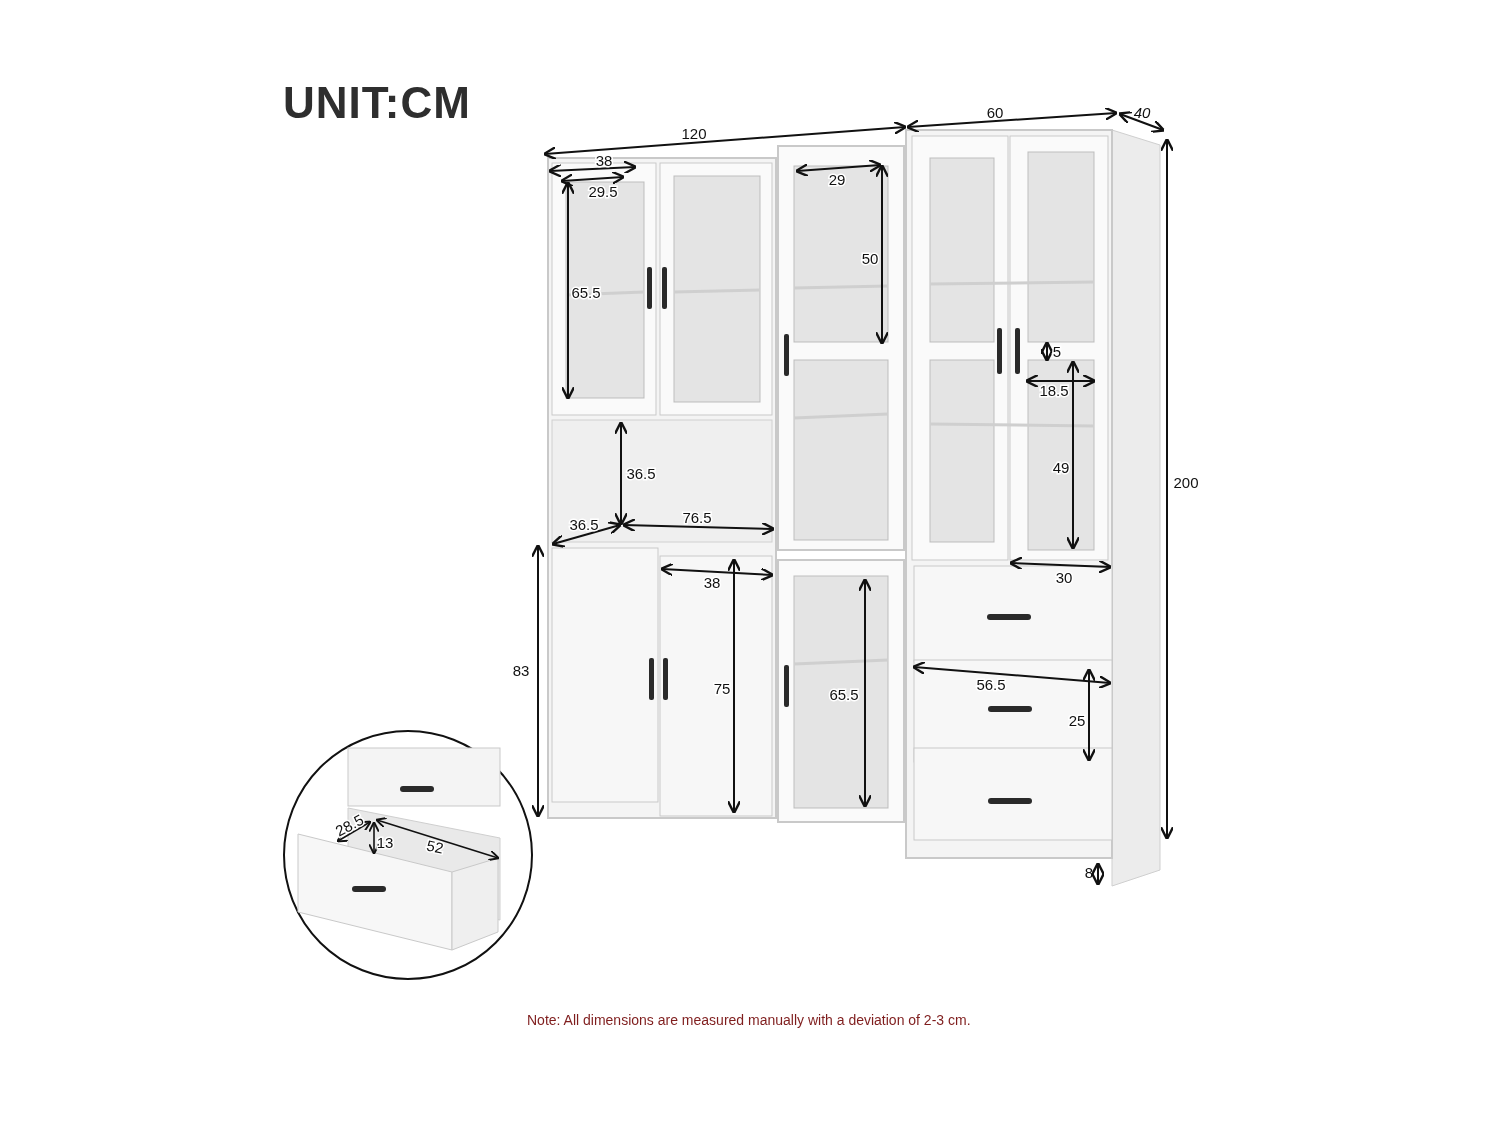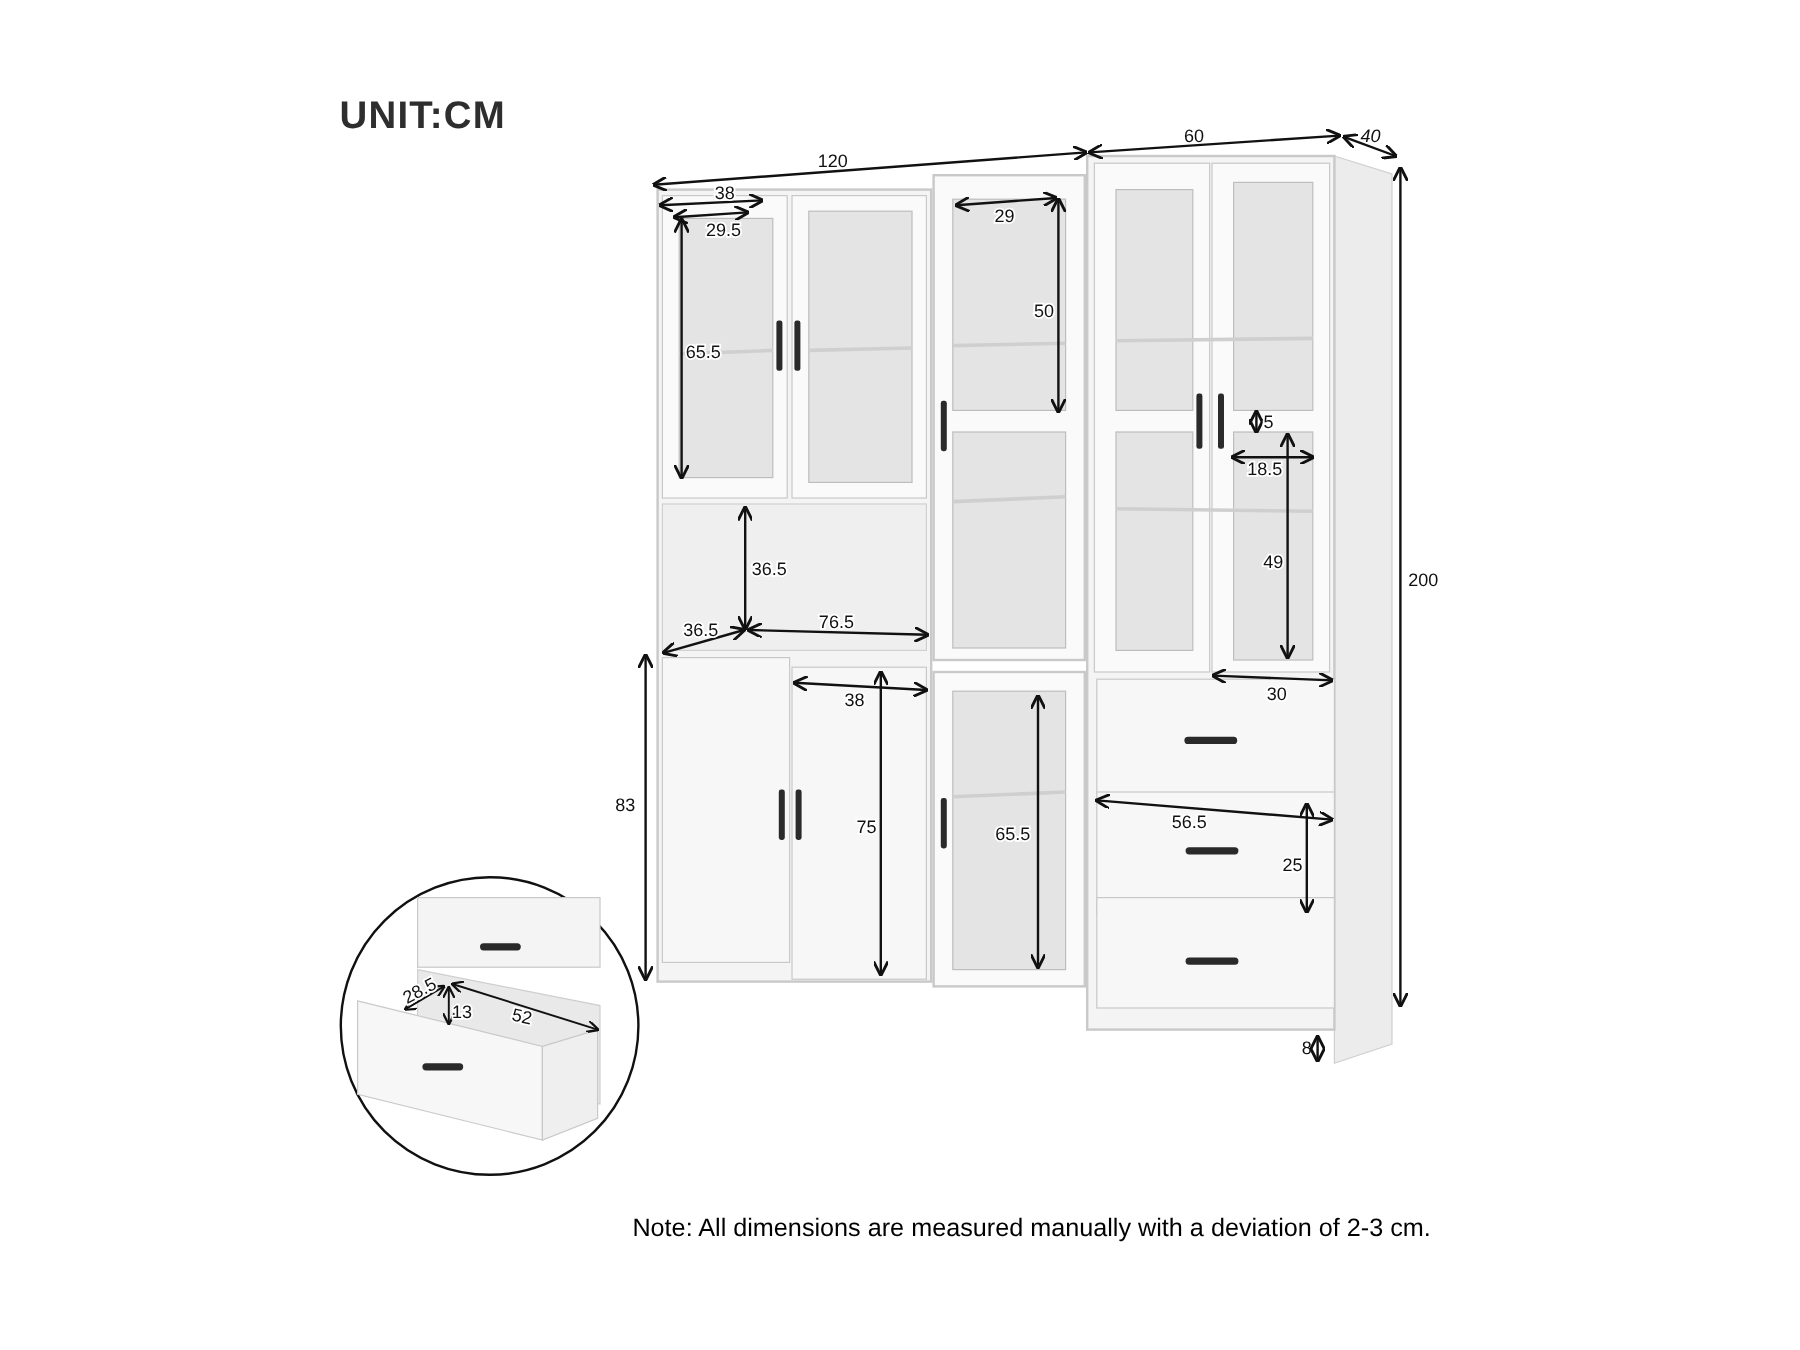--- a/index.html
+++ b/index.html
@@ -1,18 +1,18 @@
 <!DOCTYPE html>
 <html><head>
 <meta charset="utf-8">
 <style>
   html,body{margin:0;padding:0;background:#ffffff;}
   body{width:1500px;height:1125px;position:relative;overflow:hidden;font-family:"Liberation Sans",sans-serif;}
-  .unit-title{position:absolute;left:283px;top:78px;font-size:32px;font-weight:bold;color:#2e2e2e;letter-spacing:1px;font-family:"Liberation Sans",sans-serif;}
-  .note{position:absolute;left:527px;top:1012px;font-size:21px;color:#000000;font-family:"Liberation Sans",sans-serif;}
+  .unit-title{position:absolute;left:283px;top:78px;font-size:44px;font-weight:bold;color:#2e2e2e;letter-spacing:1px;font-family:"Liberation Sans",sans-serif;}
+  .note{position:absolute;left:527px;top:1012px;font-size:14px;color:#7f1d1d;font-family:"Liberation Sans",sans-serif;}
   svg{position:absolute;left:0;top:0;}
   .dim{font-family:"Liberation Sans",sans-serif;font-size:15px;fill:#111;}
   .dimw{font-family:"Liberation Sans",sans-serif;font-size:15px;fill:#111;stroke:#fff;stroke-width:3px;paint-order:stroke;}
 </style>
 </head>
 <body>
 
 <div class="unit-title">UNIT:CM</div>
 
 <svg width="1500" height="1125" viewBox="0 0 1500 1125">

